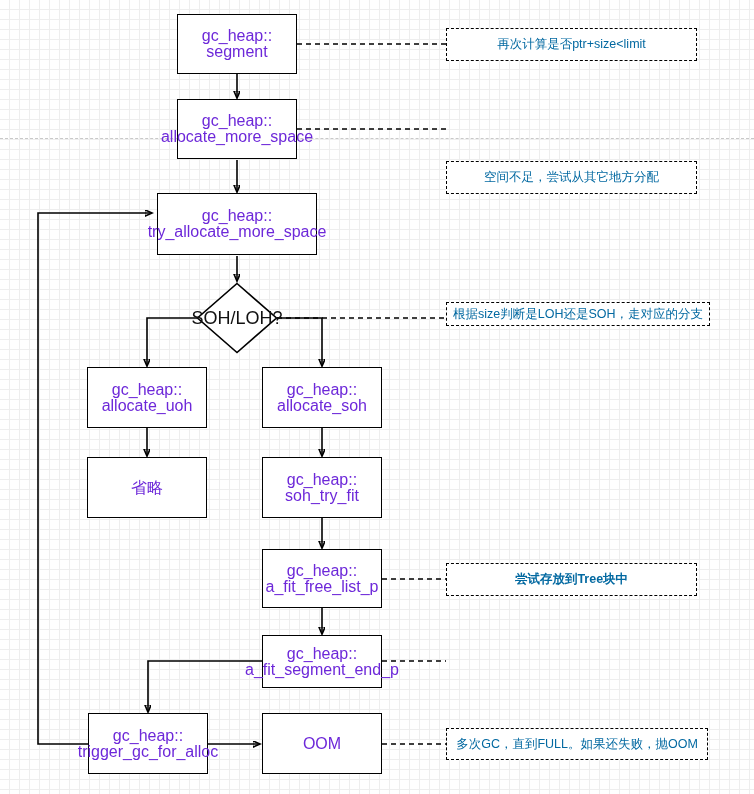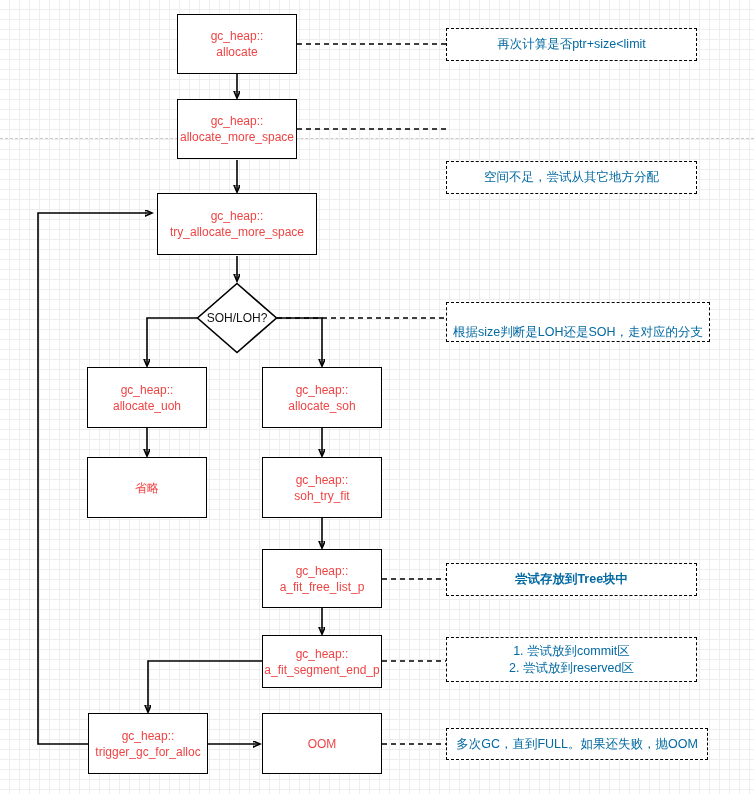--- a/index.html
+++ b/index.html
@@ -31,23 +31,23 @@
   }
   .node {
     position: absolute;
     box-sizing: border-box;
     border: 1.6px solid #000000;
     background: #ffffff;
     display: flex;
     flex-direction: column;
     align-items: center;
     justify-content: center;
-    font-size: 12px;
+    font-size: 16px;
     line-height: 16px;
-    color: #ef4444;
+    color: #6d28d9;
     text-align: center;
     white-space: nowrap;
   }
   .note {
     position: absolute;
     box-sizing: border-box;
     border: 1.5px dashed #000000;
     background: #ffffff;
     display: flex;
     flex-direction: column;
@@ -69,21 +69,21 @@
   .diamond .dshape {
     position: absolute;
     inset: 0;
   }
   .diamond .dlabel {
     position: absolute;
     inset: 0;
     display: flex;
     align-items: center;
     justify-content: center;
-    font-size: 12px;
+    font-size: 18px;
     color: #111111;
     white-space: nowrap;
   }
   .edges {
     position: absolute;
     left: 0;
     top: 0;
     width: 754px;
     height: 794px;
     pointer-events: none;
@@ -140,21 +140,21 @@
     <line class="dashed" x1="297" y1="44" x2="446" y2="44"></line>
     <line class="dashed" x1="297" y1="129" x2="446" y2="129"></line>
     <line class="dashed" x1="277" y1="318" x2="446" y2="318"></line>
     <line class="dashed" x1="382" y1="579" x2="446" y2="579"></line>
     <line class="dashed" x1="382" y1="661" x2="446" y2="661"></line>
     <line class="dashed" x1="382" y1="744" x2="446" y2="744"></line>
   </svg>
 
   <div class="node" style="left:177px; top:14px; width:120px; height:60px;">
     <span class="nline">gc_heap::</span>
-    <span class="nline">allocate</span>
+    <span class="nline">segment</span>
   </div>
 
   <div class="node" style="left:177px; top:99px; width:120px; height:60px;">
     <span class="nline">gc_heap::</span>
     <span class="nline">allocate_more_space</span>
   </div>
 
   <div class="node" style="left:157px; top:193px; width:160px; height:62px;">
     <span class="nline">gc_heap::</span>
     <span class="nline">try_allocate_more_space</span>
@@ -206,30 +206,26 @@
   </div>
 
   <div class="note" style="left:446px; top:28px; width:251px; height:33px;">
     <span class="nline">再次计算是否ptr+size&lt;limit</span>
   </div>
 
   <div class="note" style="left:446px; top:113px; width:251px; height:33px;margin-top:48px;">
     <span class="nline">空间不足，尝试从其它地方分配</span>
   </div>
 
-  <div class="note" style="left:446px; top:302px; width:264px; height:40px;justify-content:flex-end;">
+  <div class="note" style="left:446px; top:302px; width:264px; height:24px;">
     <span class="nline">根据size判断是LOH还是SOH，走对应的分支</span>
   </div>
 
   <div class="note" style="left:446px; top:563px; width:251px; height:33px;font-weight:bold;">
     <span class="nline">尝试存放到Tree块中</span>
   </div>
 
-  <div class="note" style="left:446px; top:637px; width:251px; height:45px;">
-    <span class="nline note-line-left">1. 尝试放到commit区</span>
-    <span class="nline note-line-left">2. 尝试放到reserved区</span>
-  </div>
 
   <div class="note" style="left:446px; top:728px; width:262px; height:32px;">
     <span class="nline">多次GC，直到FULL。如果还失败，抛OOM</span>
   </div>
 
 </div>
 
 </body></html>

